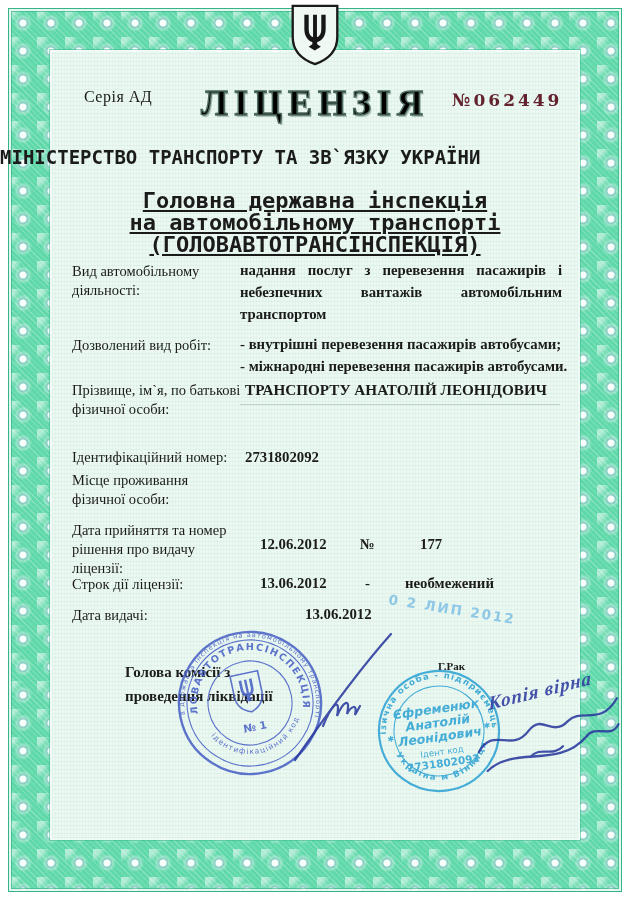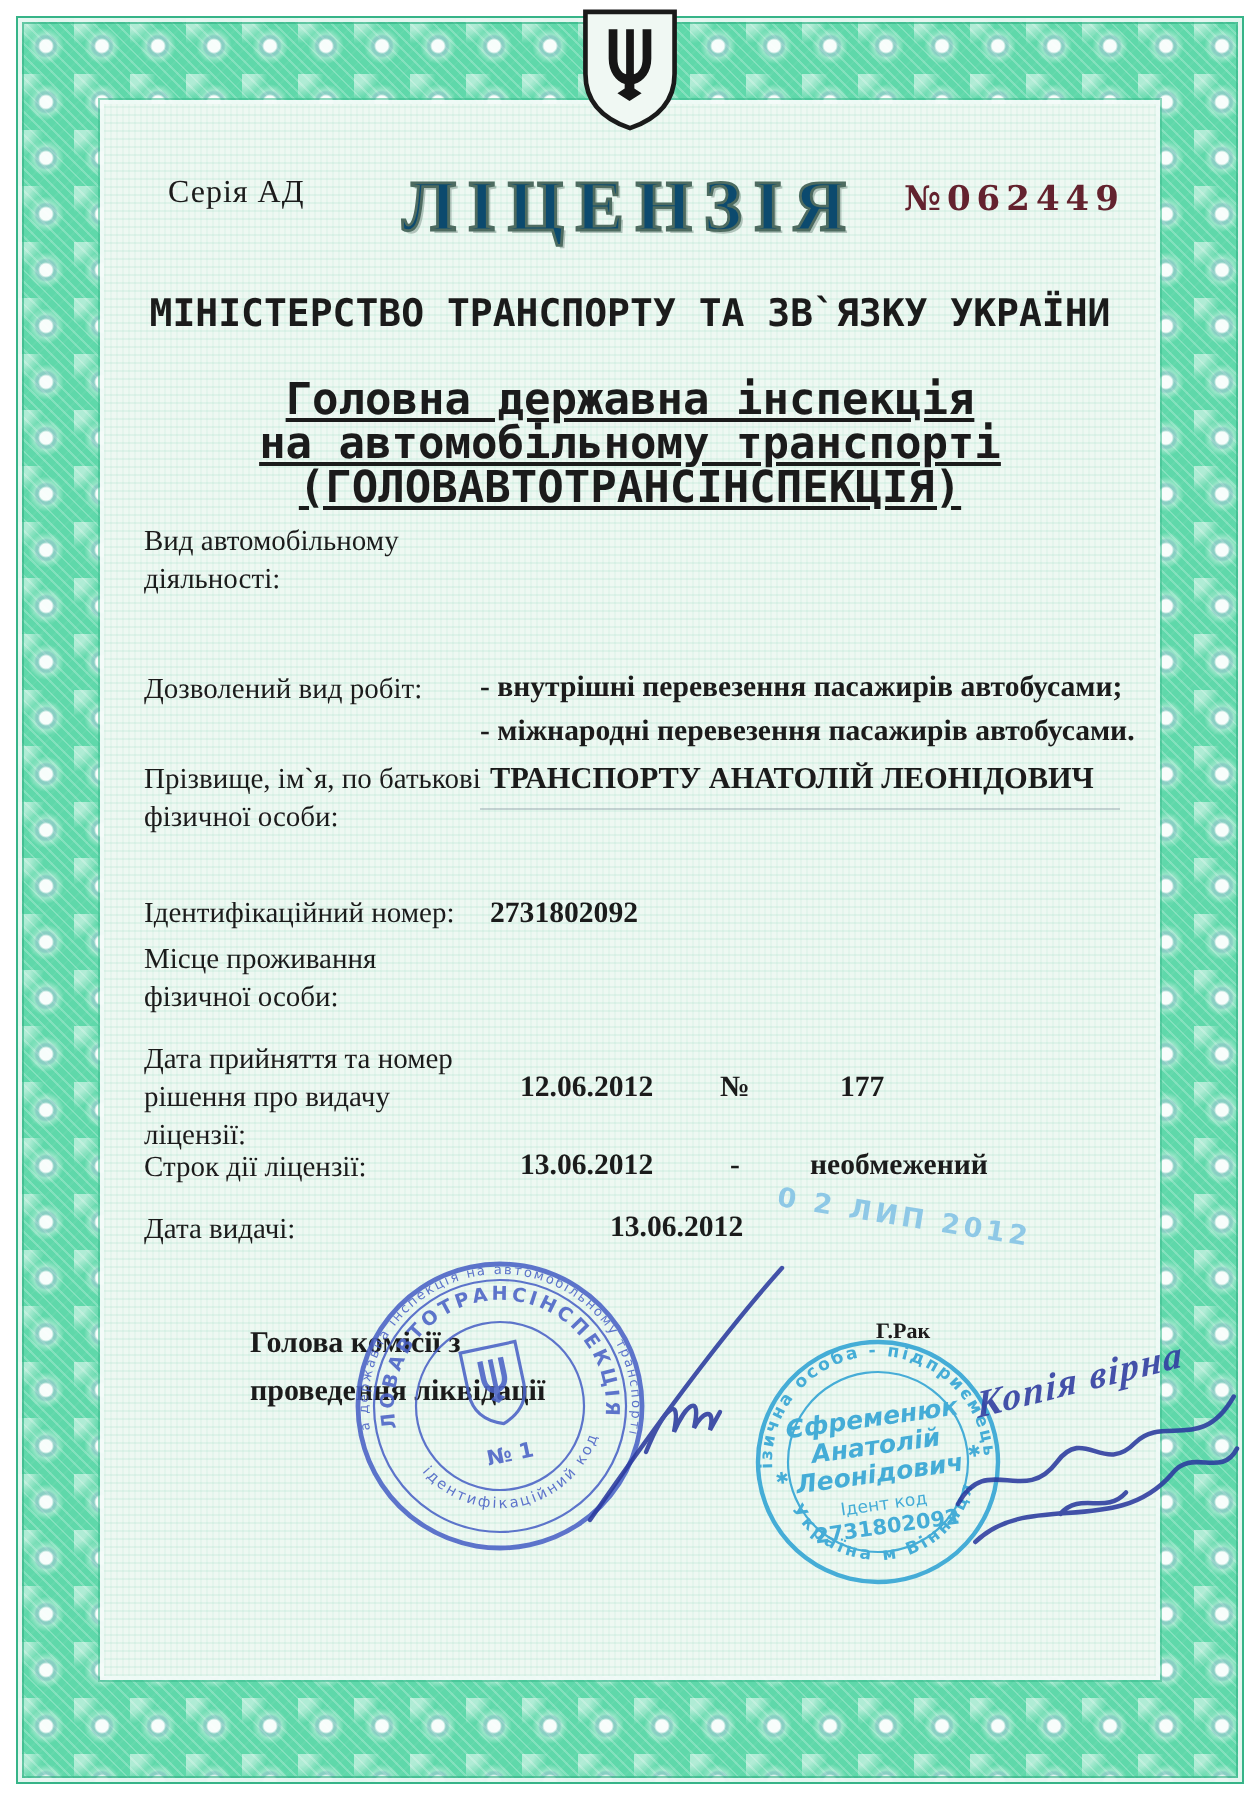--- a/index.html
+++ b/index.html
@@ -19,25 +19,25 @@
   .inner{position:absolute;left:52px;top:52px;right:52px;bottom:62px;
          background-color:#eef8f2;
          background-image:
            repeating-linear-gradient(0deg, rgba(140,214,186,.16) 0 1px, rgba(255,255,255,0) 1px 4px),
            repeating-linear-gradient(90deg, rgba(140,214,186,.10) 0 1px, rgba(255,255,255,0) 1px 3px);
          box-shadow:0 0 0 2px rgba(255,255,255,.9), 0 0 0 3px rgba(58,186,140,.55);}
   
   .emblem{position:absolute;left:289px;top:4px;width:52px;height:62px;color:#161616;}
   .series{position:absolute;left:84px;top:88px;font-size:16px;letter-spacing:.5px;}
   .doc-title{position:absolute;left:0;top:82px;width:100%;text-align:center;
-             font-size:36px;font-weight:bold;letter-spacing:6px;color:#0c4a6e;
+             font-size:36px;font-weight:bold;letter-spacing:6px;color:#000000;
              -webkit-text-stroke:1.4px #4e6b60;text-shadow:1.5px 1.5px 0 rgba(70,100,90,.35);}
   .doc-number{position:absolute;left:452px;top:90px;font-size:17px;font-weight:bold;
               letter-spacing:3px;color:#63222e;font-family:"DejaVu Serif","Liberation Serif",serif;text-align:center;}
-  .ministry{position:absolute;left:0;top:146px;width:100%;text-align:center;
+  .ministry{position:absolute;left:0;top:146px;width:100%;text-align:left;
             font-family:"DejaVu Sans Mono","Liberation Mono",monospace;
             font-weight:bold;font-size:19px;letter-spacing:0;}
   .authority{position:absolute;left:0;top:190px;width:100%;text-align:center;
              font-family:"DejaVu Sans Mono","Liberation Mono",monospace;
              font-weight:bold;font-size:22px;line-height:22px;text-decoration:underline;}
   
   .flabel{position:absolute;left:72px;font-size:14.5px;line-height:19px;}
   .fvalue{position:absolute;font-weight:bold;font-size:14.8px;line-height:22px;}
   .name-underline{position:absolute;left:240px;top:404px;width:320px;height:1px;
                   background:rgba(125,145,155,.38);}
@@ -78,20 +78,21 @@
   <div class="doc-title">ЛІЦЕНЗІЯ</div>
   <div class="doc-number">№062449</div>
   <div class="ministry">МІНІСТЕРСТВО ТРАНСПОРТУ ТА ЗВ`ЯЗКУ УКРАЇНИ</div>
   <div class="authority">
     <div>Головна державна інспекція</div>
     <div>на автомобільному транспорті</div>
     <div>(ГОЛОВАВТОТРАНСІНСПЕКЦІЯ)</div>
   </div>
 
   <div class="flabel" style="top:262px;width:172px;">Вид автомобільному діяльності:</div>
+  <div class="fvalue" style="left:240px;top:259px;width:322px;text-align:justify;">надання послуг з перевезення пасажирів і небезпечних вантажів автомобільним транспортом</div>
 
   <div class="flabel" style="top:336px;width:210px;">Дозволений вид робіт:</div>
   <div class="fvalue" style="left:240px;top:333px;width:330px;">
     <div>- внутрішні перевезення пасажирів автобусами;</div>
     <div>- міжнародні перевезення пасажирів автобусами.</div>
   </div>
 
   <div class="flabel" style="top:381px;width:182px;">Прізвище, ім`я, по батькові фізичної особи:</div>
   <div class="fvalue" style="left:245px;top:379px;width:330px;font-size:15.2px;">ТРАНСПОРТУ АНАТОЛІЙ ЛЕОНІДОВИЧ</div>
   <div class="name-underline"></div>

